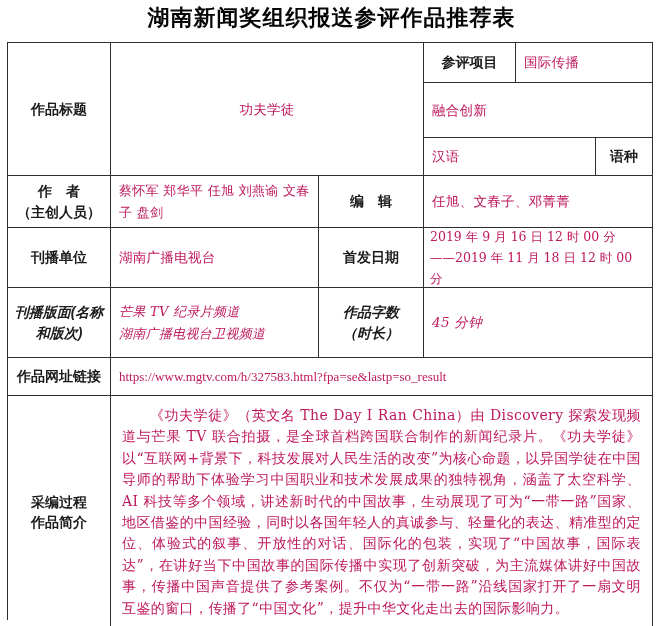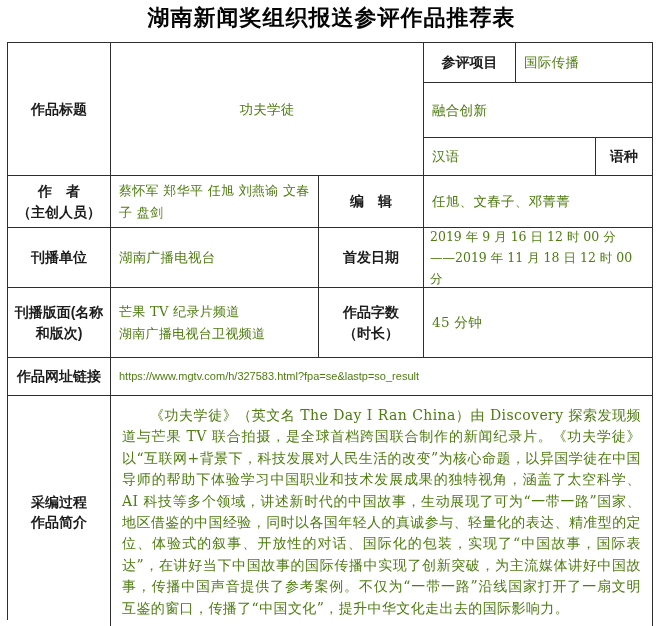--- a/index.html
+++ b/index.html
@@ -34,46 +34,46 @@
     overflow:hidden;
   }
   .label {
     justify-content:center; text-align:center;
     font-weight:bold; font-size:14px; color:#1c1c1c;
     white-space:pre-line; line-height:1.45;
     padding:2px;
   }
   .value {
     font-family:"DejaVu Serif","Liberation Serif",serif;
-    font-size:13.5px; color:#4d7c0f;
+    font-size:13.5px; color:#be185d;
     padding:2px 8px; white-space:pre-line; line-height:1.65;
     letter-spacing:0.3px;
   }
   .center { justify-content:center; text-align:center; }
   .wA { width:103px; flex:0 0 103px; }
   .wB { width:208px; flex:0 0 208px; }
   .wBC { width:313px; flex:0 0 313px;text-align:center; }
   .wC { width:105px; flex:0 0 105px; }
   .grow { flex:1 1 auto; }
   .row-top { height:133px; }
   .stack { flex:1 1 auto; display:flex; flex-direction:column; }
   .subrow { display:flex; flex:0 0 auto; }
   .sub1 { height:40px; } .sub2 { height:55px; } .sub3 { height:38px; }
   .wL1 { width:92px; flex:0 0 92px; }
   .wL2 { width:57px; flex:0 0 57px; }
   .h133 { height:133px; }
   .r-author { height:52px; }
   .r-publisher { height:60px; }
-  .r-channel { height:70px; }
+  .r-channel { height:70px;font-style:italic; }
   .r-url { height:38px; }
   .r-summary { flex:1 1 auto; }
   .date-value { font-size:12.5px; padding:2px 4px 2px 6px; line-height:1.7; letter-spacing:0; }
   .url-value {
-    font-family:Liberation Sans, sans-serif;
-    font-size:11px; letter-spacing:0;
+    font-family:Liberation Serif, serif;
+    font-size:13px; letter-spacing:0;
   }
   .summary-value {
     align-items:flex-start;
     padding:9px 11px;
     text-align:justify;
     text-indent:2em;
     font-size:14px; line-height:1.53;
     letter-spacing:0.4px;
   }
 </style>

